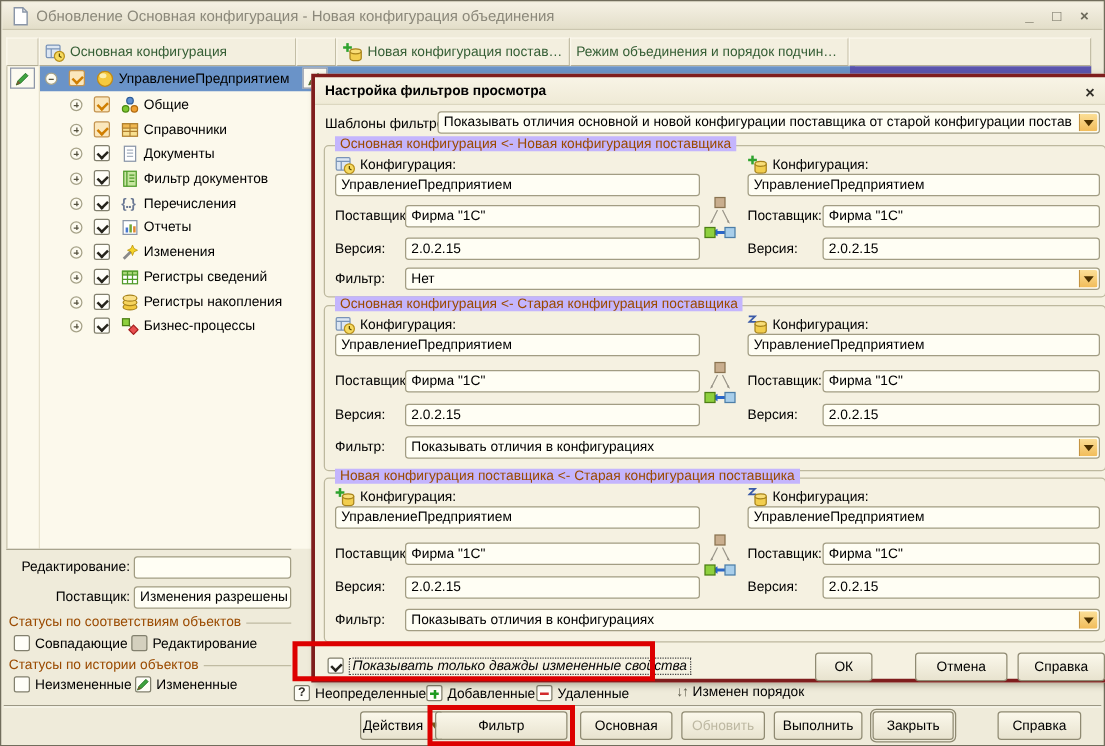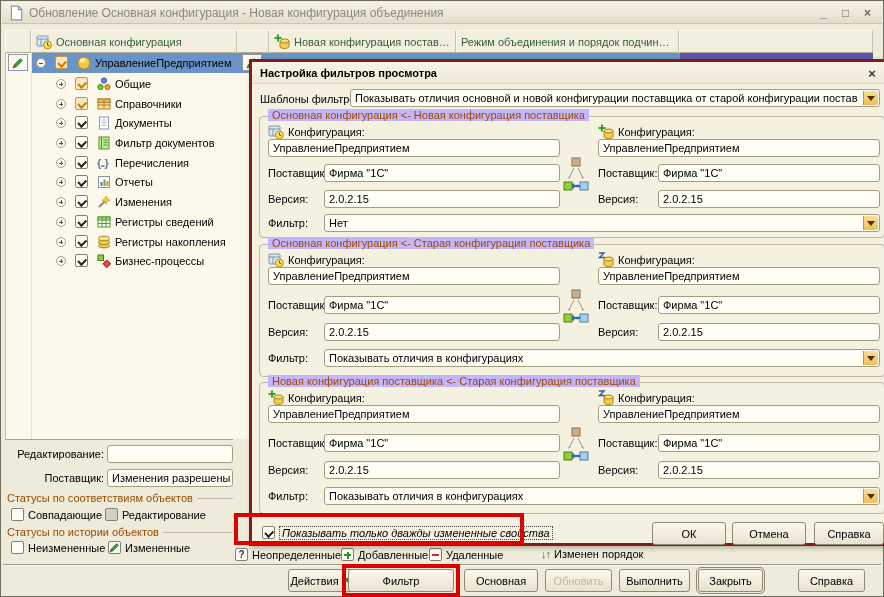--- a/index.html
+++ b/index.html
@@ -529,21 +529,21 @@
       <div class="field f-flt">
         <span>Показывать отличия в конфигурациях</span>
         <span class="combo-arrow"></span>
       </div>
     </div>
 
     <div class="dlg-cb-row">
       <span class="cb checked"></span>
       <span class="focus-dotted">Показывать только дважды измененные свойства</span>
     </div>
-    <div class="btn" style="left:400px; top:460px; width:74px">
+    <div class="btn" style="left:400px; top:460px; width:46px">
       <span>ОК</span>
     </div>
     <div class="btn" style="left:480px; top:460px; width:74px">
       <span>Отмена</span>
     </div>
     <div class="btn" style="left:562px; top:460px; width:70px">
       <span>Справка</span>
     </div>
   </div>
 

